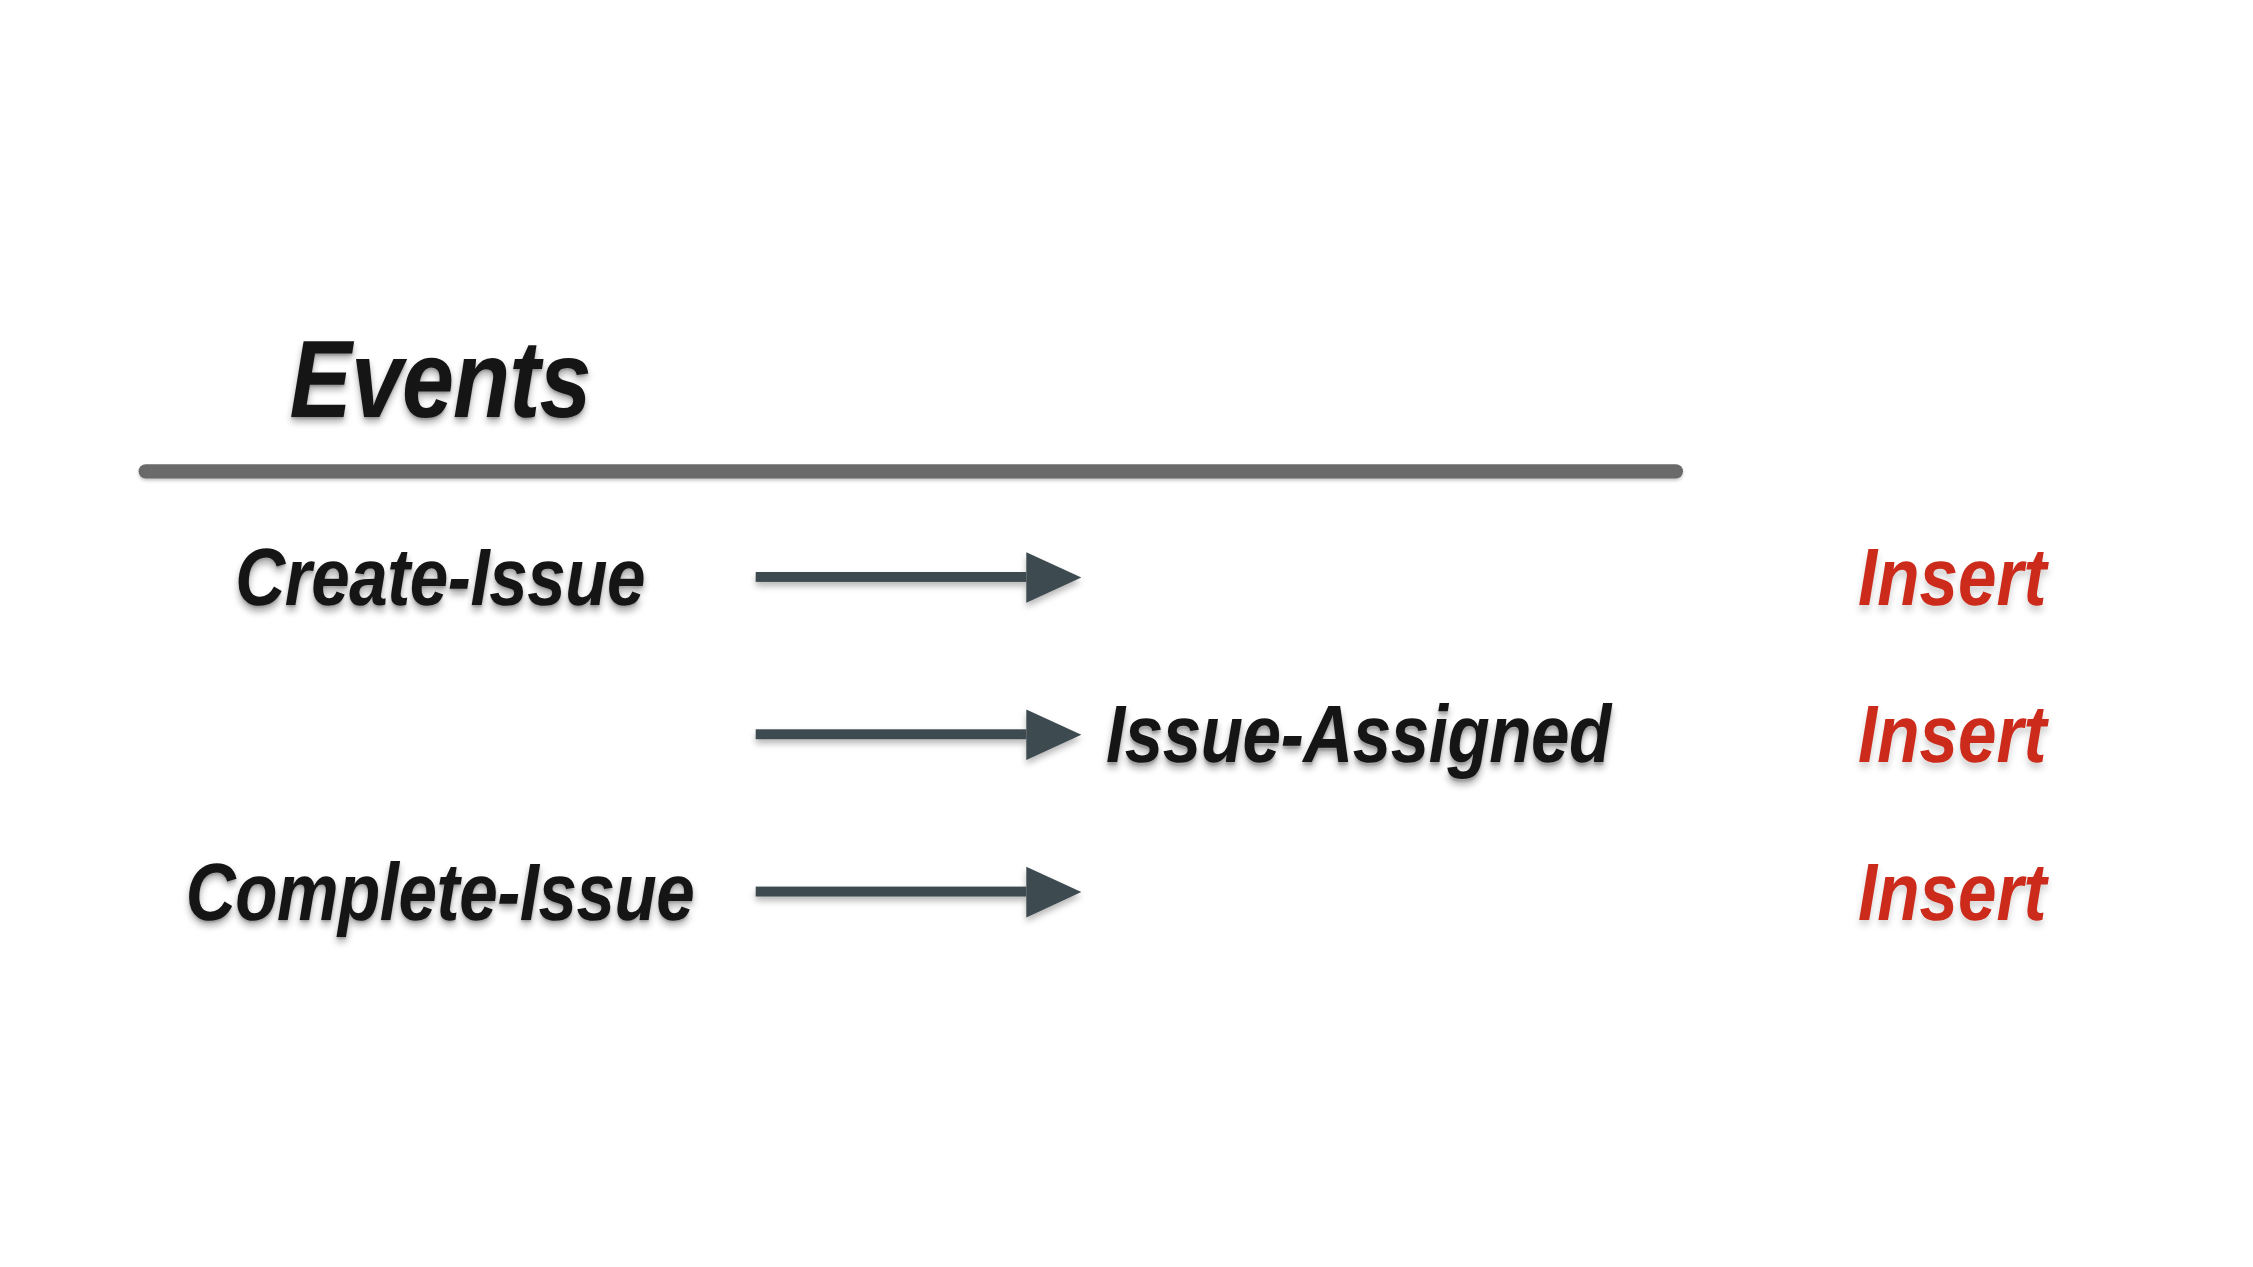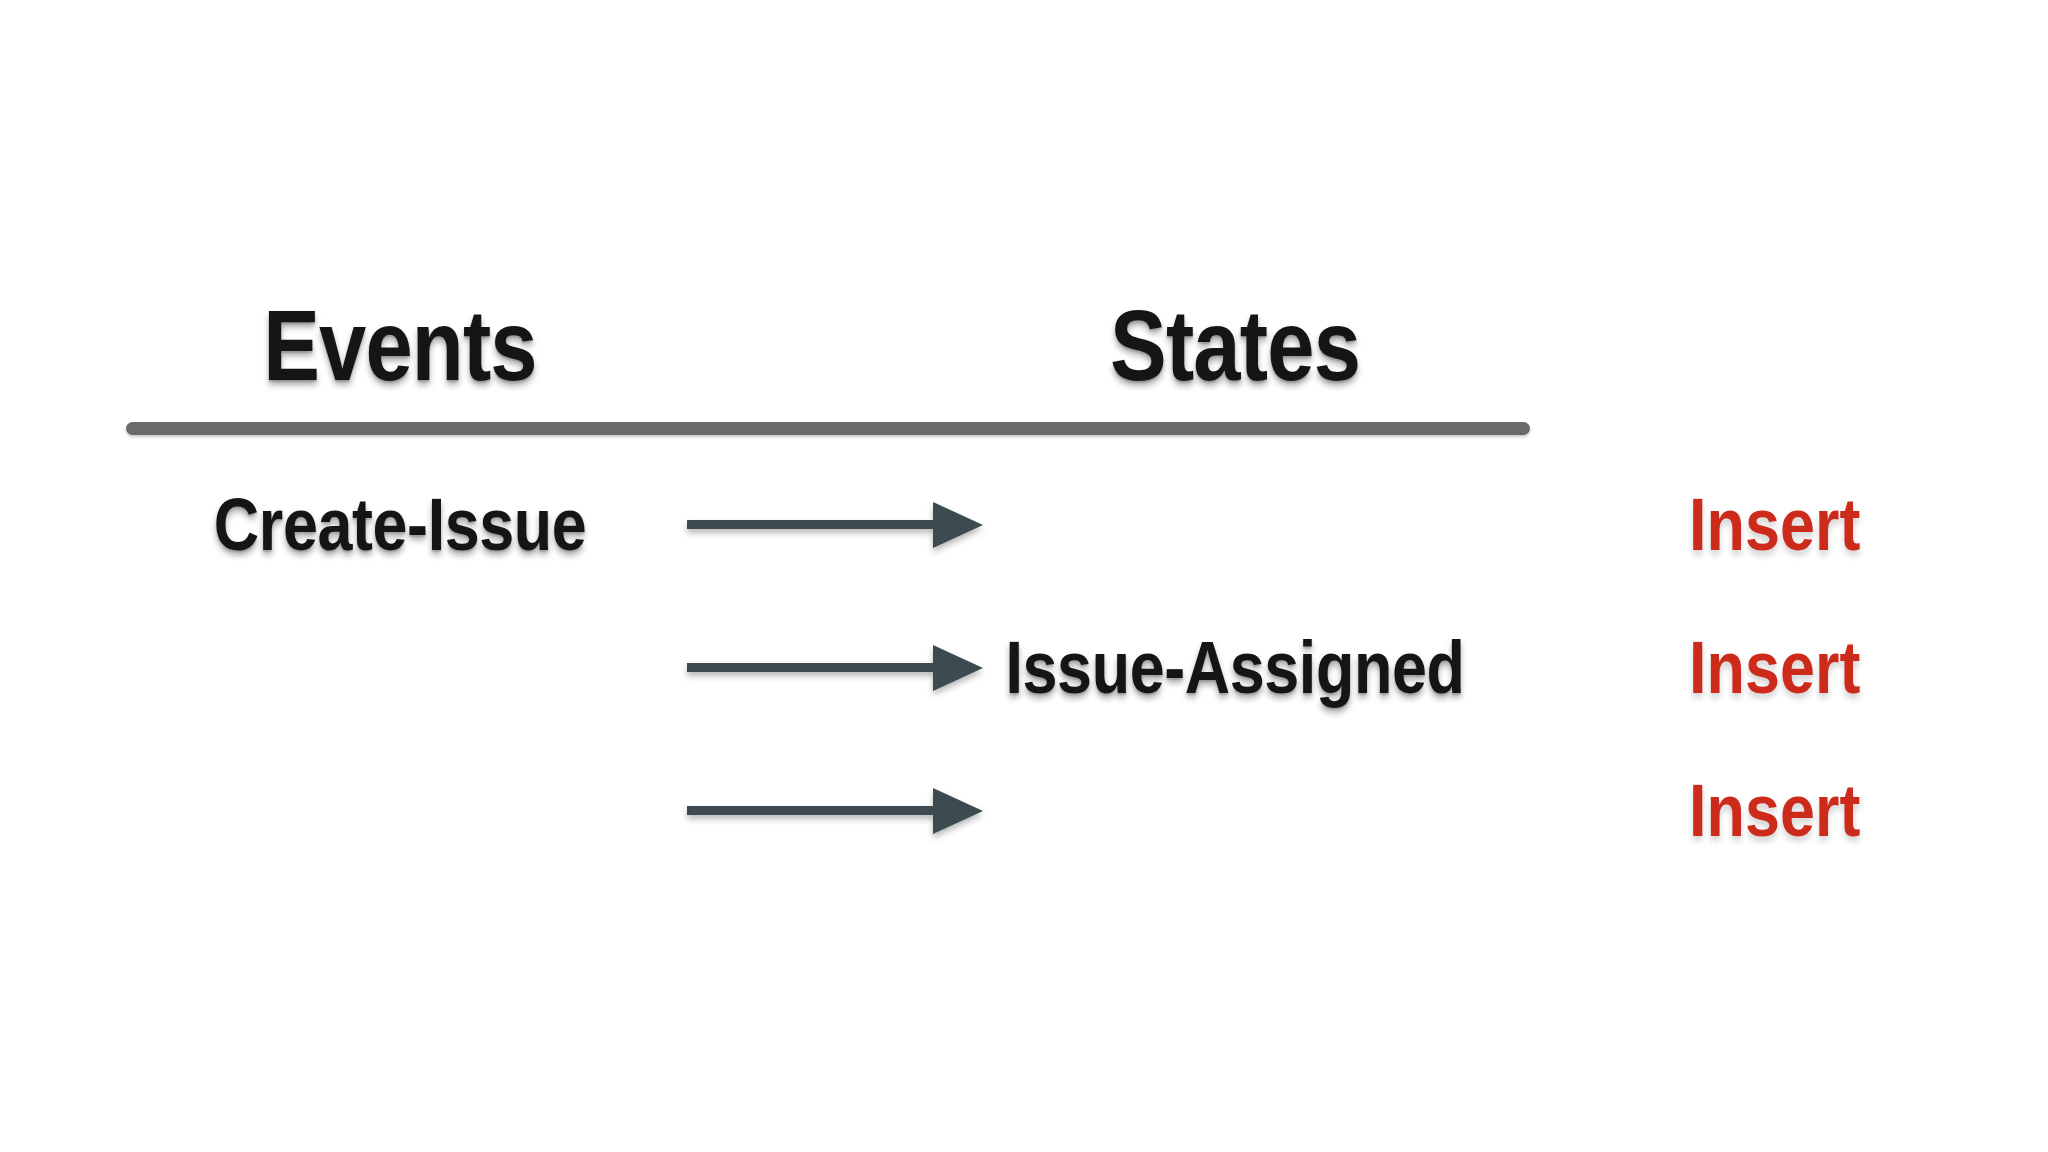--- a/index.html
+++ b/index.html
@@ -2,21 +2,21 @@
 <html style="--background: #ffffff; --text: #151515; --divider: #6a6a6a; --arrow: #3d4a50; --action-red: #cc2b1c;"><head>
 <meta charset="utf-8">
 <style>
   * { margin: 0; padding: 0; box-sizing: border-box; }
   html, body {
     width: 2048px; height: 1152px;
     background: var(--background, #ffffff);
     font-family: "Liberation Sans", sans-serif;
     overflow: hidden;
   }
-  .canvas { position: relative; width: 1704px; height: 1152px; }
+  .canvas { position: relative; width: 1704px; height: 1152px; font-style: italic; }
 
   
   .cond {
     display: inline-block;
     font-weight: bold;
     transform: scaleX(0.85);
     white-space: nowrap;
     color: var(--text, #151515);
     text-shadow: 0 5px 7px rgba(0,0,0,0.32), 0 2px 2px rgba(0,0,0,0.18);
   }
@@ -73,23 +73,20 @@
 <div class="canvas">
 
   <div class="divider"></div>
 
   <div class="grid">
 
     <div class="cell" style="grid-column:1; grid-row:1;">
       <span class="cond header-text">Events</span>
     </div>
     <div class="cell" style="grid-column:2; grid-row:1;"></div>
-    <div class="cell" style="grid-column:3; grid-row:1;">
-      <span class="cond header-text">States</span>
-    </div>
 
     <div class="cell" style="grid-column:1; grid-row:3;text-align:center;">
       <span class="cond row-text">Create-Issue</span>
     </div>
     <div class="cell" style="grid-column:2; grid-row:3;">
       <span class="arrow">
           <span class="shaft"></span>
           <span class="head"></span>
         </span>
     </div>
@@ -103,20 +100,23 @@
           <span class="head"></span>
         </span>
     </div>
     <div class="cell" style="grid-column:3; grid-row:4;align-items:center;">
       <span class="cond row-text">Issue-Assigned</span>
     </div>
     <div class="cell" style="grid-column:5; grid-row:4;">
       <span class="cond insert-text">Insert</span>
     </div>
 
+    <div class="cell" style="grid-column:1; grid-row:5;">
+      <span class="cond row-text">Complete-Issue</span>
+    </div>
     <div class="cell" style="grid-column:2; grid-row:5;">
       <span class="arrow">
           <span class="shaft"></span>
           <span class="head"></span>
         </span>
     </div>
     <div class="cell" style="grid-column:5; grid-row:5;">
       <span class="cond insert-text">Insert</span>
     </div>
 

